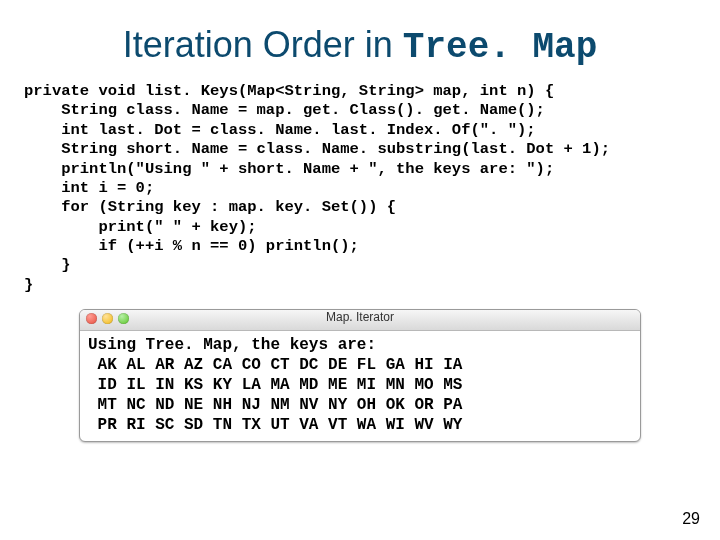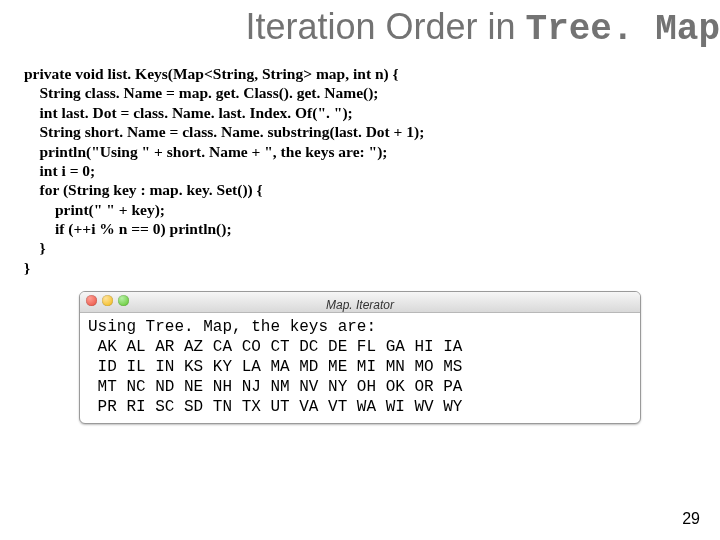--- a/index.html
+++ b/index.html
@@ -12,31 +12,31 @@
     position: relative;
     overflow: hidden;
   }
   .slide {
     width: 720px;
     height: 540px;
     position: relative;
     box-sizing: border-box;
   }
   .title {
-    text-align: right;
+    text-align: center;
     font-size: 36px;
-    padding-top: 6px;
-    color: #737373;
+    padding-top: 24px;
+    color: #0c4a6e;
   }
   .title .mono {
     font-family: "Courier New", monospace;
     font-weight: bold;
   }
   .code-block {
-    font-family: Liberation Serif, serif;
+    font-family: Liberation Mono, monospace;
     font-weight: bold;
     font-size: 15.5px;
     line-height: 1.25;
     white-space: pre;
     color: #000;
     margin: 14px 11px 0 24px;
   }
   .mac-window {
     margin: 14px auto 0 auto;
     width: 560px;
@@ -45,22 +45,21 @@
     box-shadow: 0 1px 2px rgba(0,0,0,0.25);
     background: #fff;
     overflow: hidden;
   }
   .mac-titlebar {
     height: 20px;
     background: linear-gradient(#f6f6f6, #d9d9d9);
     border-bottom: 1px solid #b8b8b8;
     position: relative;
     display: flex;
-    align-items: flex-end;
-    font-style: italic;
+    align-items: flex-start;
   }
   .tl-buttons {
     position: absolute;
     left: 6px;
     top: 3px;
     display: flex;
     gap: 5px;
   }
   .tl-btn {
     width: 11px;
@@ -73,21 +72,21 @@
   .tl-zoom  { background: radial-gradient(circle at 35% 30%, #b6f0a6, #58c322); }
   .mac-title {
     flex: 1;
     text-align: center;
     font-size: 12px;
     color: #333;
     font-family: "Lucida Grande", Arial, sans-serif;
   }
   .mac-content {
     font-family: "Courier New", monospace;
-    font-weight: normal;
+    font-weight: bold;
     font-size: 16px;
     line-height: 1.25;
     white-space: pre;
     padding: 4px 8px 6px 8px;
     color: #000;
   }
   .page-number {
     position: absolute;
     bottom: 12px;
     right: 20px;

